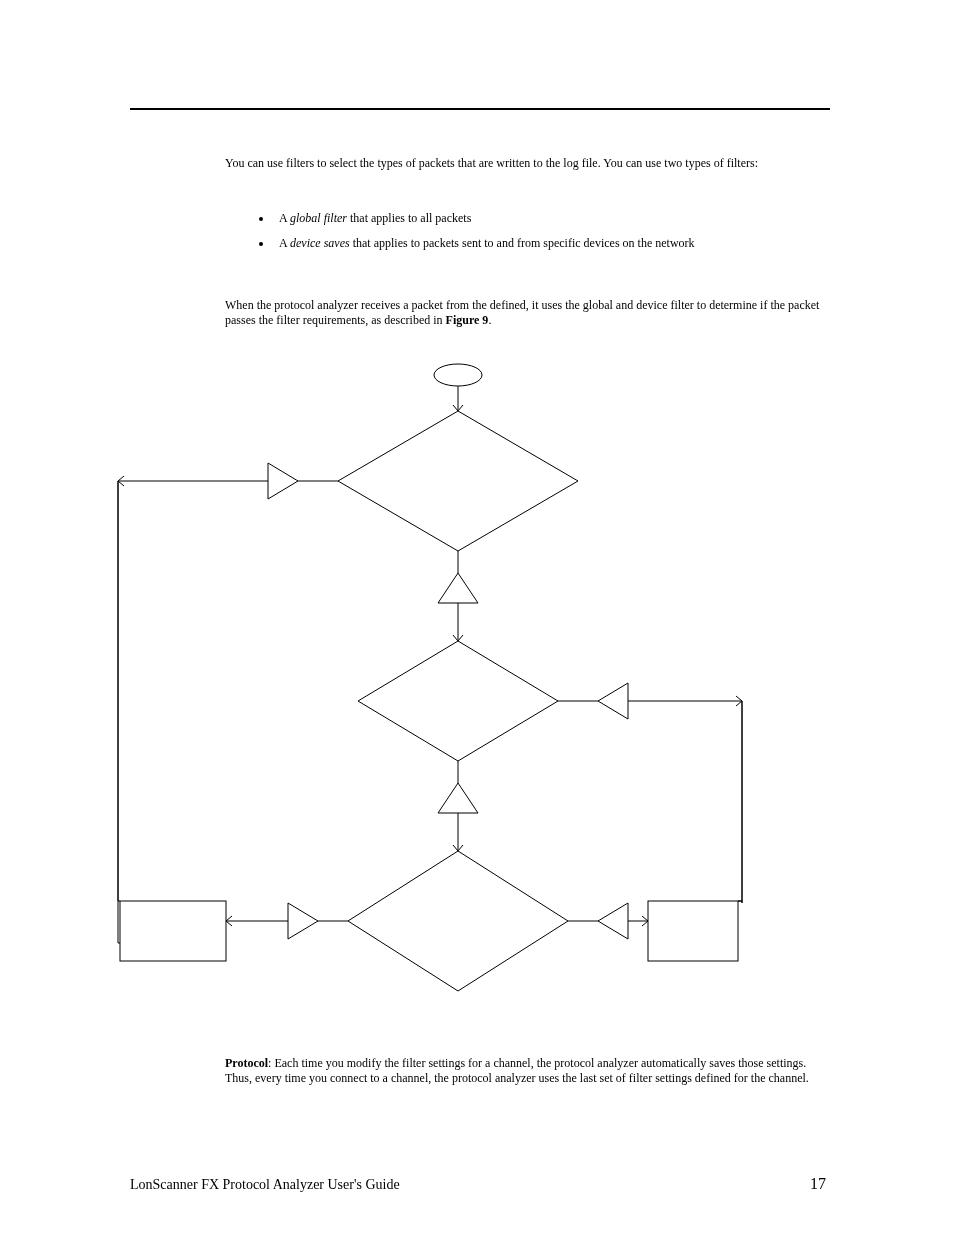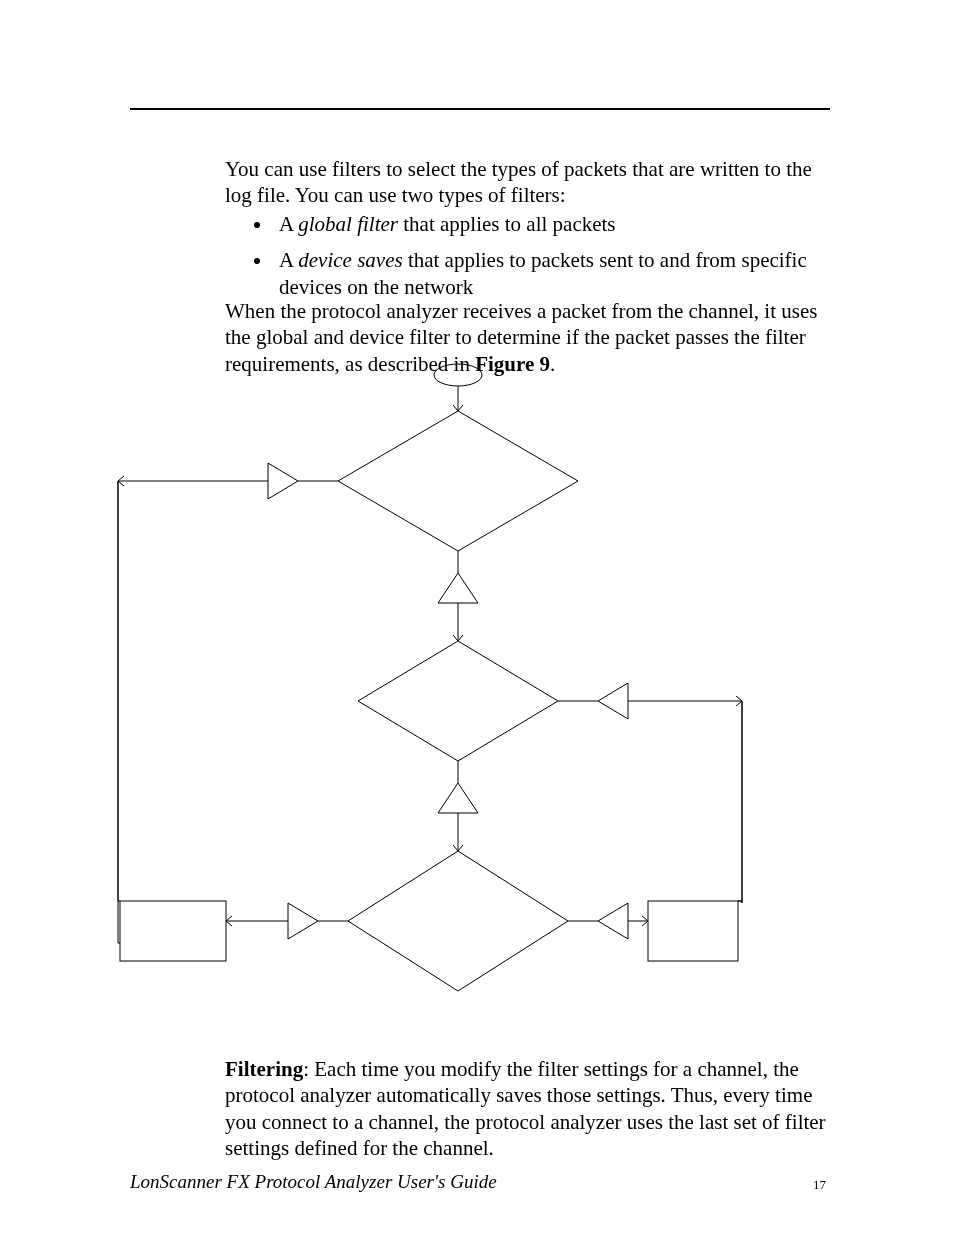--- a/index.html
+++ b/index.html
@@ -19,21 +19,21 @@
     position: absolute;
     top: 108px;
     left: 130px;
     width: 700px;
     border-top: 2px solid #000;
   }
   .body-text {
     position: absolute;
     left: 225px;
     width: 605px;
-    font-size: 21px;
+    font-size: 12px;
     line-height: 1.25;
   }
   .p1 { top: 156px; }
   .bullets { top: 209px; }
   ul.blist {
     margin: 2px 0 16px 0;
     padding-left: 48px;
   }
   ul.blist li {
     margin-bottom: 10px;
@@ -44,28 +44,27 @@
   .bold { font-weight: bold; text-align: center; }
   .fig-caption {
     top: 1027px;
     text-align: center;
   }
   .p3 { top: 1056px; }
   .footer-left {
     position: absolute;
     left: 130px;
     bottom: 42px;
-    font-size: 19px;
-    font-style: italic;
+    font-size: 14px;
   }
   .footer-right {
     position: absolute;
     right: 128px;
     bottom: 42px;
-    font-size: 13px;
+    font-size: 16px;
   }
   svg.flow {
     position: absolute;
     top: 363px;
     left: 108px;
     width: 744px;
     height: 650px;
   }
 </style>
 </head>
@@ -82,21 +81,21 @@
       <li>
         <span>A </span><span class="italic">global filter</span><span> that applies to all packets</span>
       </li>
       <li>
         <span>A </span><span class="italic">device saves</span><span> that applies to packets sent to and from specific devices on the network</span>
       </li>
     </ul>
   </div>
 
   <div class="body-text p2">
-    <span>When the protocol analyzer receives a packet from the channel, it uses the global and device filter to determine if the packet passes the filter requirements, as described in </span><span class="bold">Figure 9</span><span>.</span>
+    <span>When the protocol analyzer receives a packet from the defined, it uses the global and device filter to determine if the packet passes the filter requirements, as described in </span><span class="bold">Figure 9</span><span>.</span>
   </div>
 
   <svg class="flow" viewBox="0 0 744 650">
     <g fill="none" stroke="#000" stroke-width="1">
 
       <ellipse cx="350" cy="12" rx="24" ry="11"></ellipse>
 
       <line x1="350" y1="23" x2="350" y2="48"></line>
 
       <polyline points="345,42 350,48 355,42"></polyline>
@@ -157,19 +156,19 @@
 
       <line x1="10" y1="580" x2="12" y2="580"></line>
 
       <line x1="10" y1="118" x2="10" y2="538"></line>
       <line x1="10" y1="538" x2="12" y2="538"></line>
     </g>
   </svg>
 
 
   <div class="body-text p3">
-    <span class="bold">Filtering</span><span>:  Each time you modify the filter settings for a channel, the protocol analyzer automatically saves those settings.  Thus, every time you connect to a channel, the protocol analyzer uses the last set of filter settings defined for the channel.</span>
+    <span class="bold">Protocol</span><span>:  Each time you modify the filter settings for a channel, the protocol analyzer automatically saves those settings.  Thus, every time you connect to a channel, the protocol analyzer uses the last set of filter settings defined for the channel.</span>
   </div>
 
   <div class="footer-left">LonScanner FX Protocol Analyzer User's Guide</div>
   <div class="footer-right">17</div>
 
 </div>
 
 </body></html>

